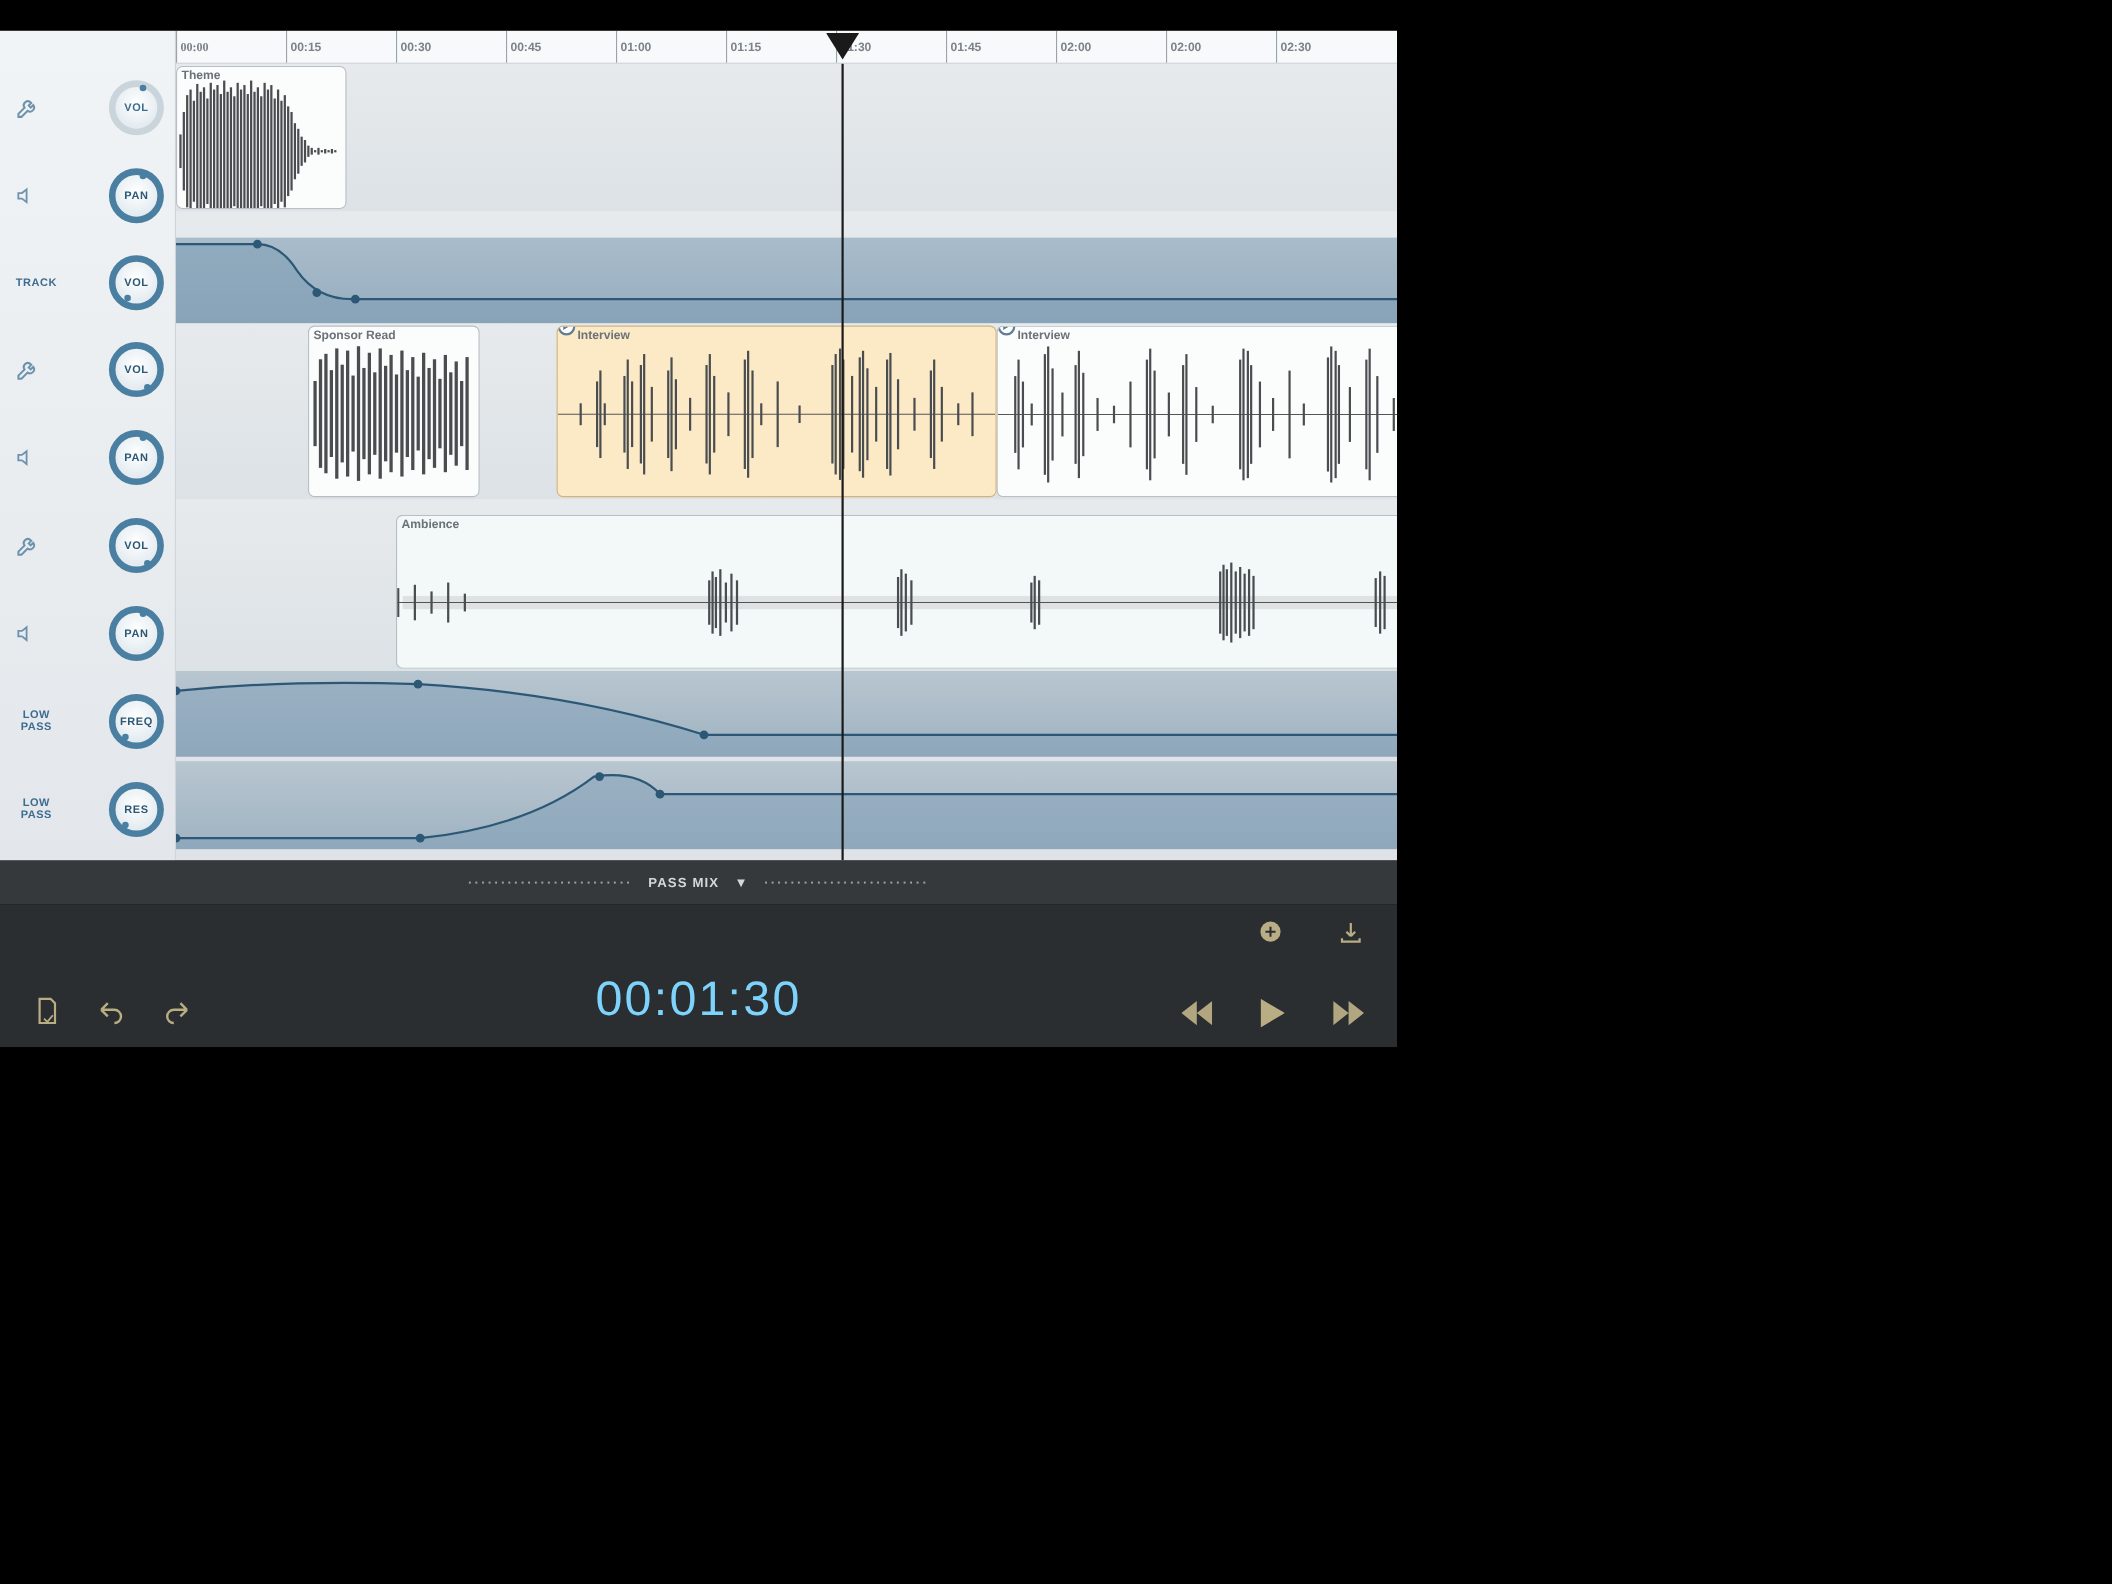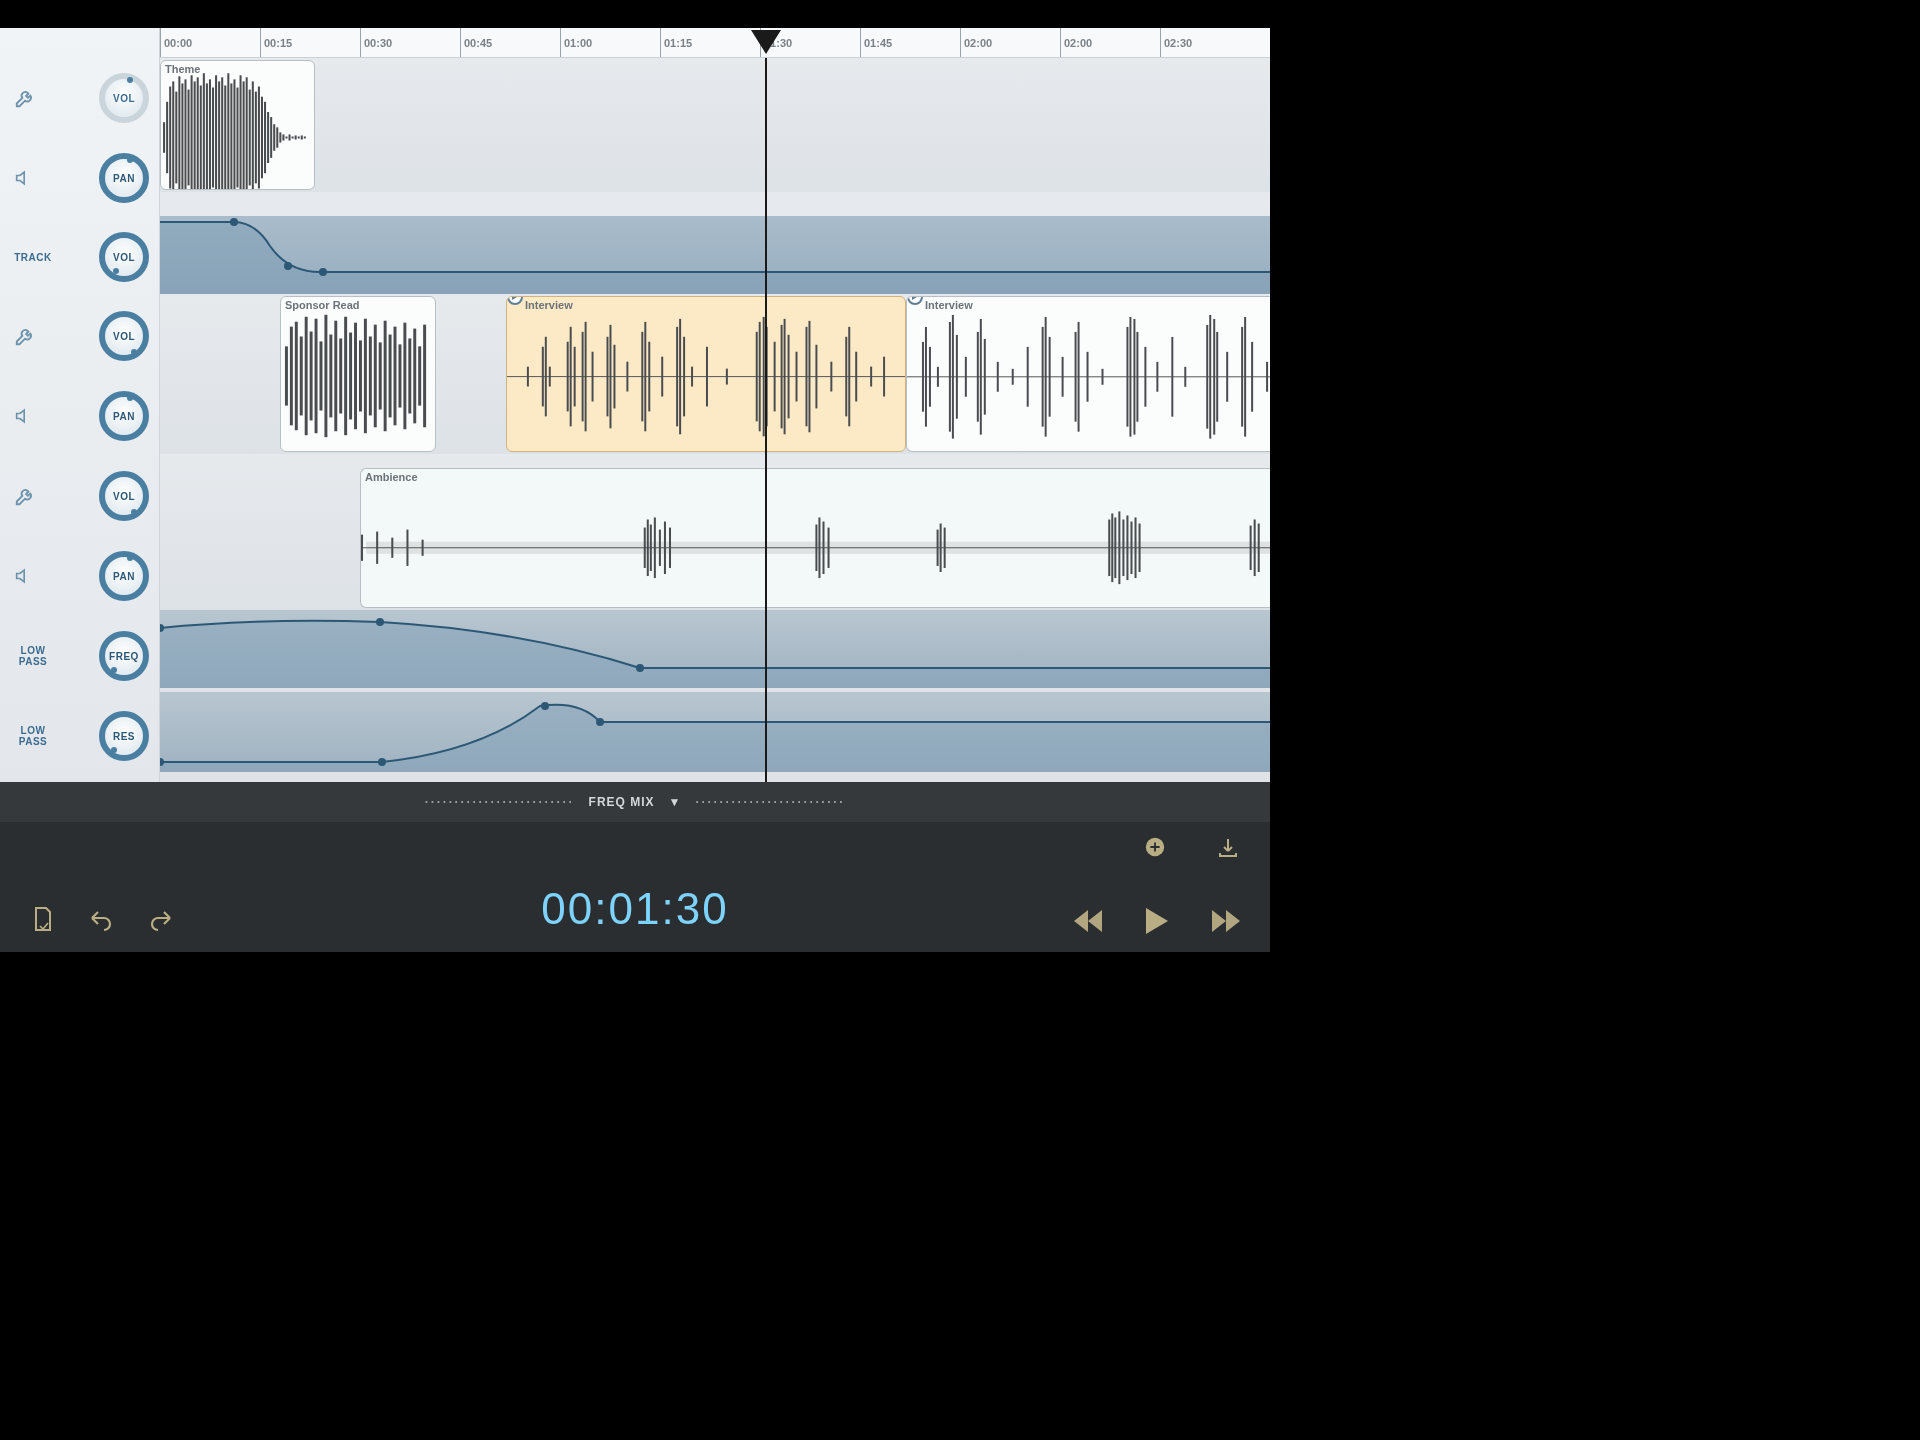--- a/index.html
+++ b/index.html
@@ -172,21 +172,21 @@
       <div class="sidebar-row" style="height:80px">
         <span class="sidebar-label">LOW PASS</span>
         <div class="knob active">
           <span>RES</span>
           <span class="knob-dot" style="bottom:2px;left:6px"></span>
         </div>
       </div>
     </div>
 
     <div class="ruler" id="ruler">
-        <div class="ruler-tick" style="left: 0px;">00:00</div>
+        <div class="ruler-tick" style="left: 0px; font-family: Liberation Serif, serif;">00:00</div>
         <div class="ruler-tick" style="left: 100px;">00:15</div>
         <div class="ruler-tick" style="left: 200px;">00:30</div>
         <div class="ruler-tick" style="left: 300px;">00:45</div>
         <div class="ruler-tick" style="left: 400px;">01:00</div>
         <div class="ruler-tick" style="left: 500px;">01:15</div>
         <div class="ruler-tick" style="left: 600px;">01:30</div>
         <div class="ruler-tick" style="left: 700px;">01:45</div>
         <div class="ruler-tick" style="left: 800px;">02:00</div>
         <div class="ruler-tick" style="left: 900px;">02:00</div>
         <div class="ruler-tick" style="left: 1000px;">02:30</div>
@@ -469,21 +469,21 @@
         <svg class="playhead-tri" viewBox="0 0 30 30">
             <path d="M0 0 H30 L15 24 Z" fill="#1a1a1a"></path>
           </svg>
       </div>
     </div>
 
   </div>
 
   <div class="mix-bar">
     <span class="dots">·························</span>
-    <span>FREQ MIX</span>
+    <span>PASS MIX</span>
     <span style="cursor:pointer">▼</span>
     <span class="dots">·························</span>
   </div>
 
   <div class="transport">
     <div class="add-export">
       <span class="transport-btn">
         <svg width="22" height="22" viewBox="0 0 24 24" fill="currentColor">
             <circle cx="12" cy="12" r="10"></circle>
             <path d="M12 7v10M7 12h10" stroke="#2b2e30" stroke-width="2"></path>

